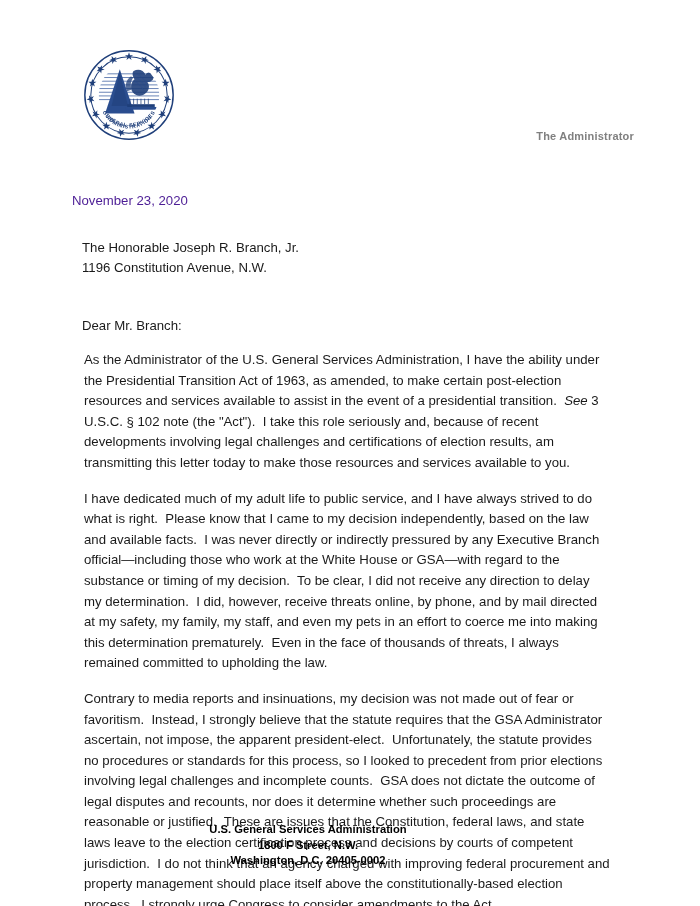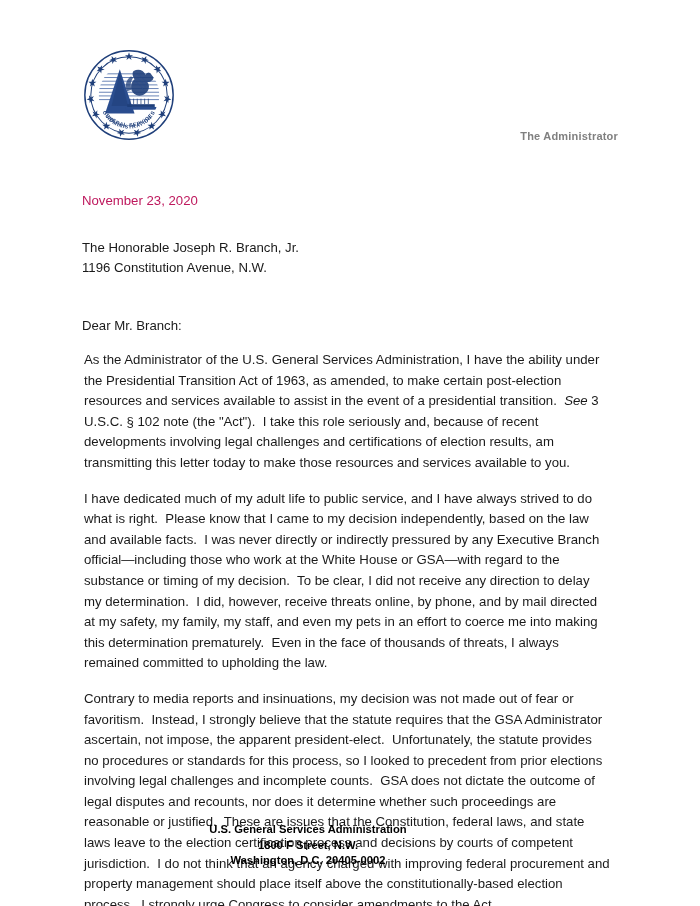--- a/index.html
+++ b/index.html
@@ -44,30 +44,31 @@
   .administrator-line {
     position: absolute;
     left: 0;
     top: 130px;
     width: 618px;
     text-align: right;
     font-size: 11px;
     font-weight: bold;
     color: #808080;
     letter-spacing: 0.2px;
+    padding-left: 16px;
   }
 
   
   .date-block {
     position: absolute;
-    left: 82px;
+    left: 72px;
     top: 191px;
     font-size: 13.2px;
     line-height: 19px;
-    color: #be185d;
+    color: #4c1d95;
   }
   .recipient-block {
     position: absolute;
     left: 82px;
     top: 238px;
     font-size: 13.2px;
     line-height: 19.5px;
     color: #1a1a1a;
   }
   .salutation {

